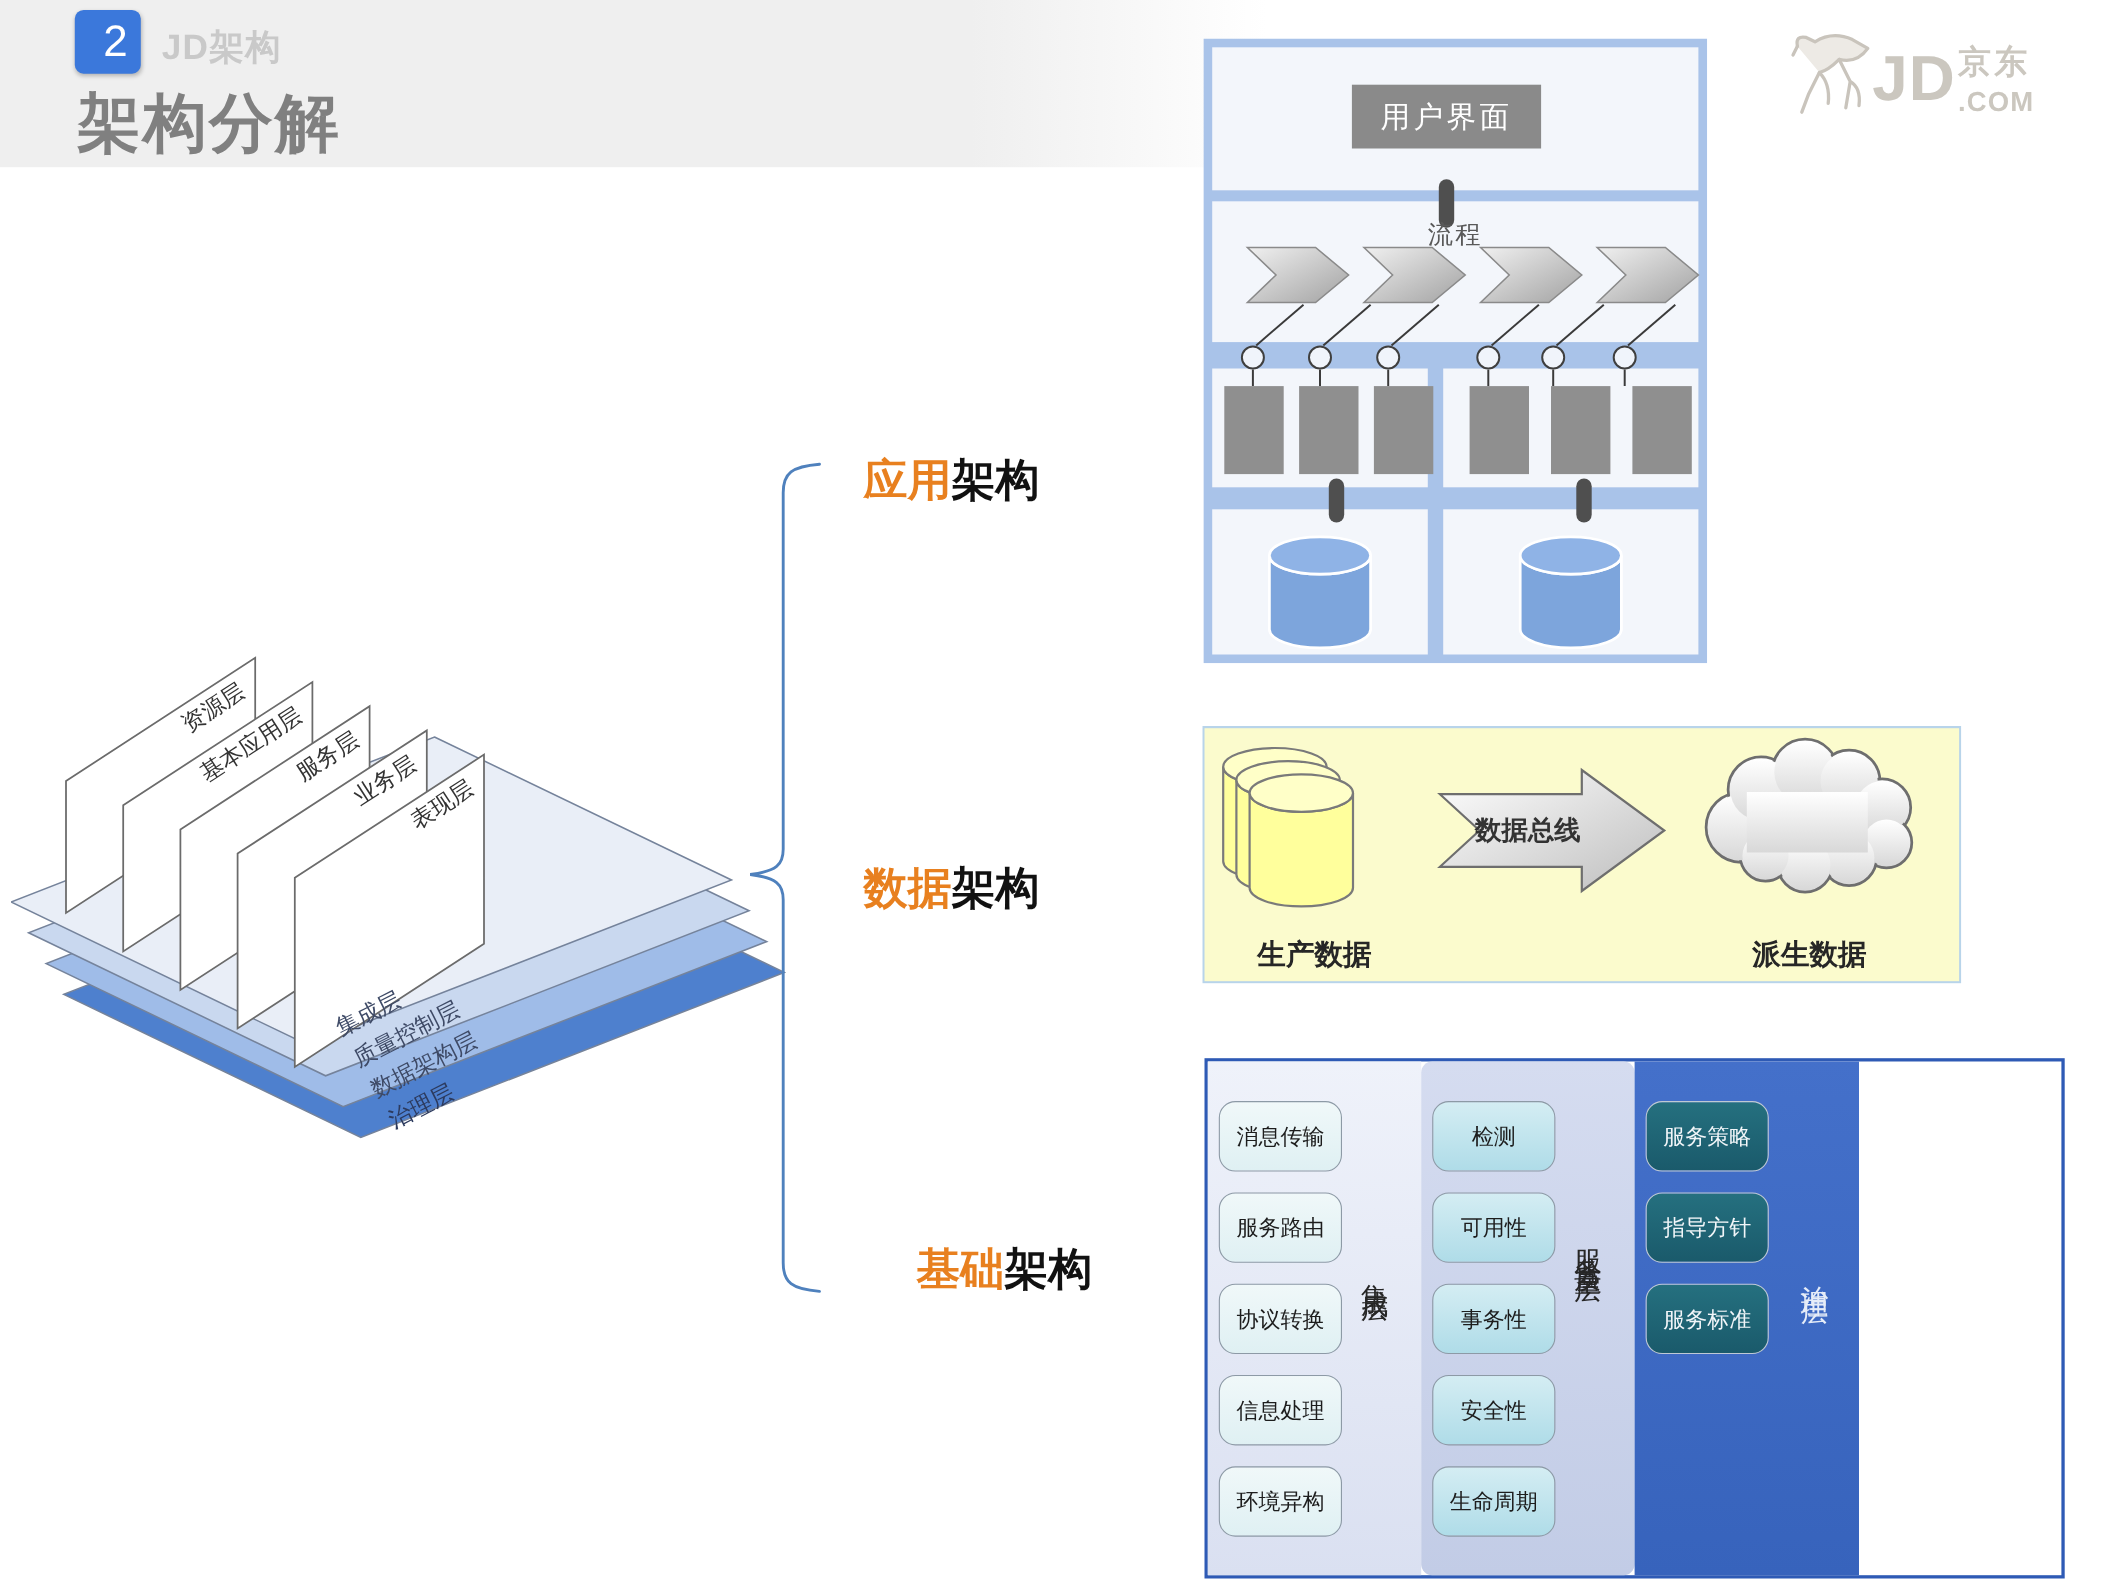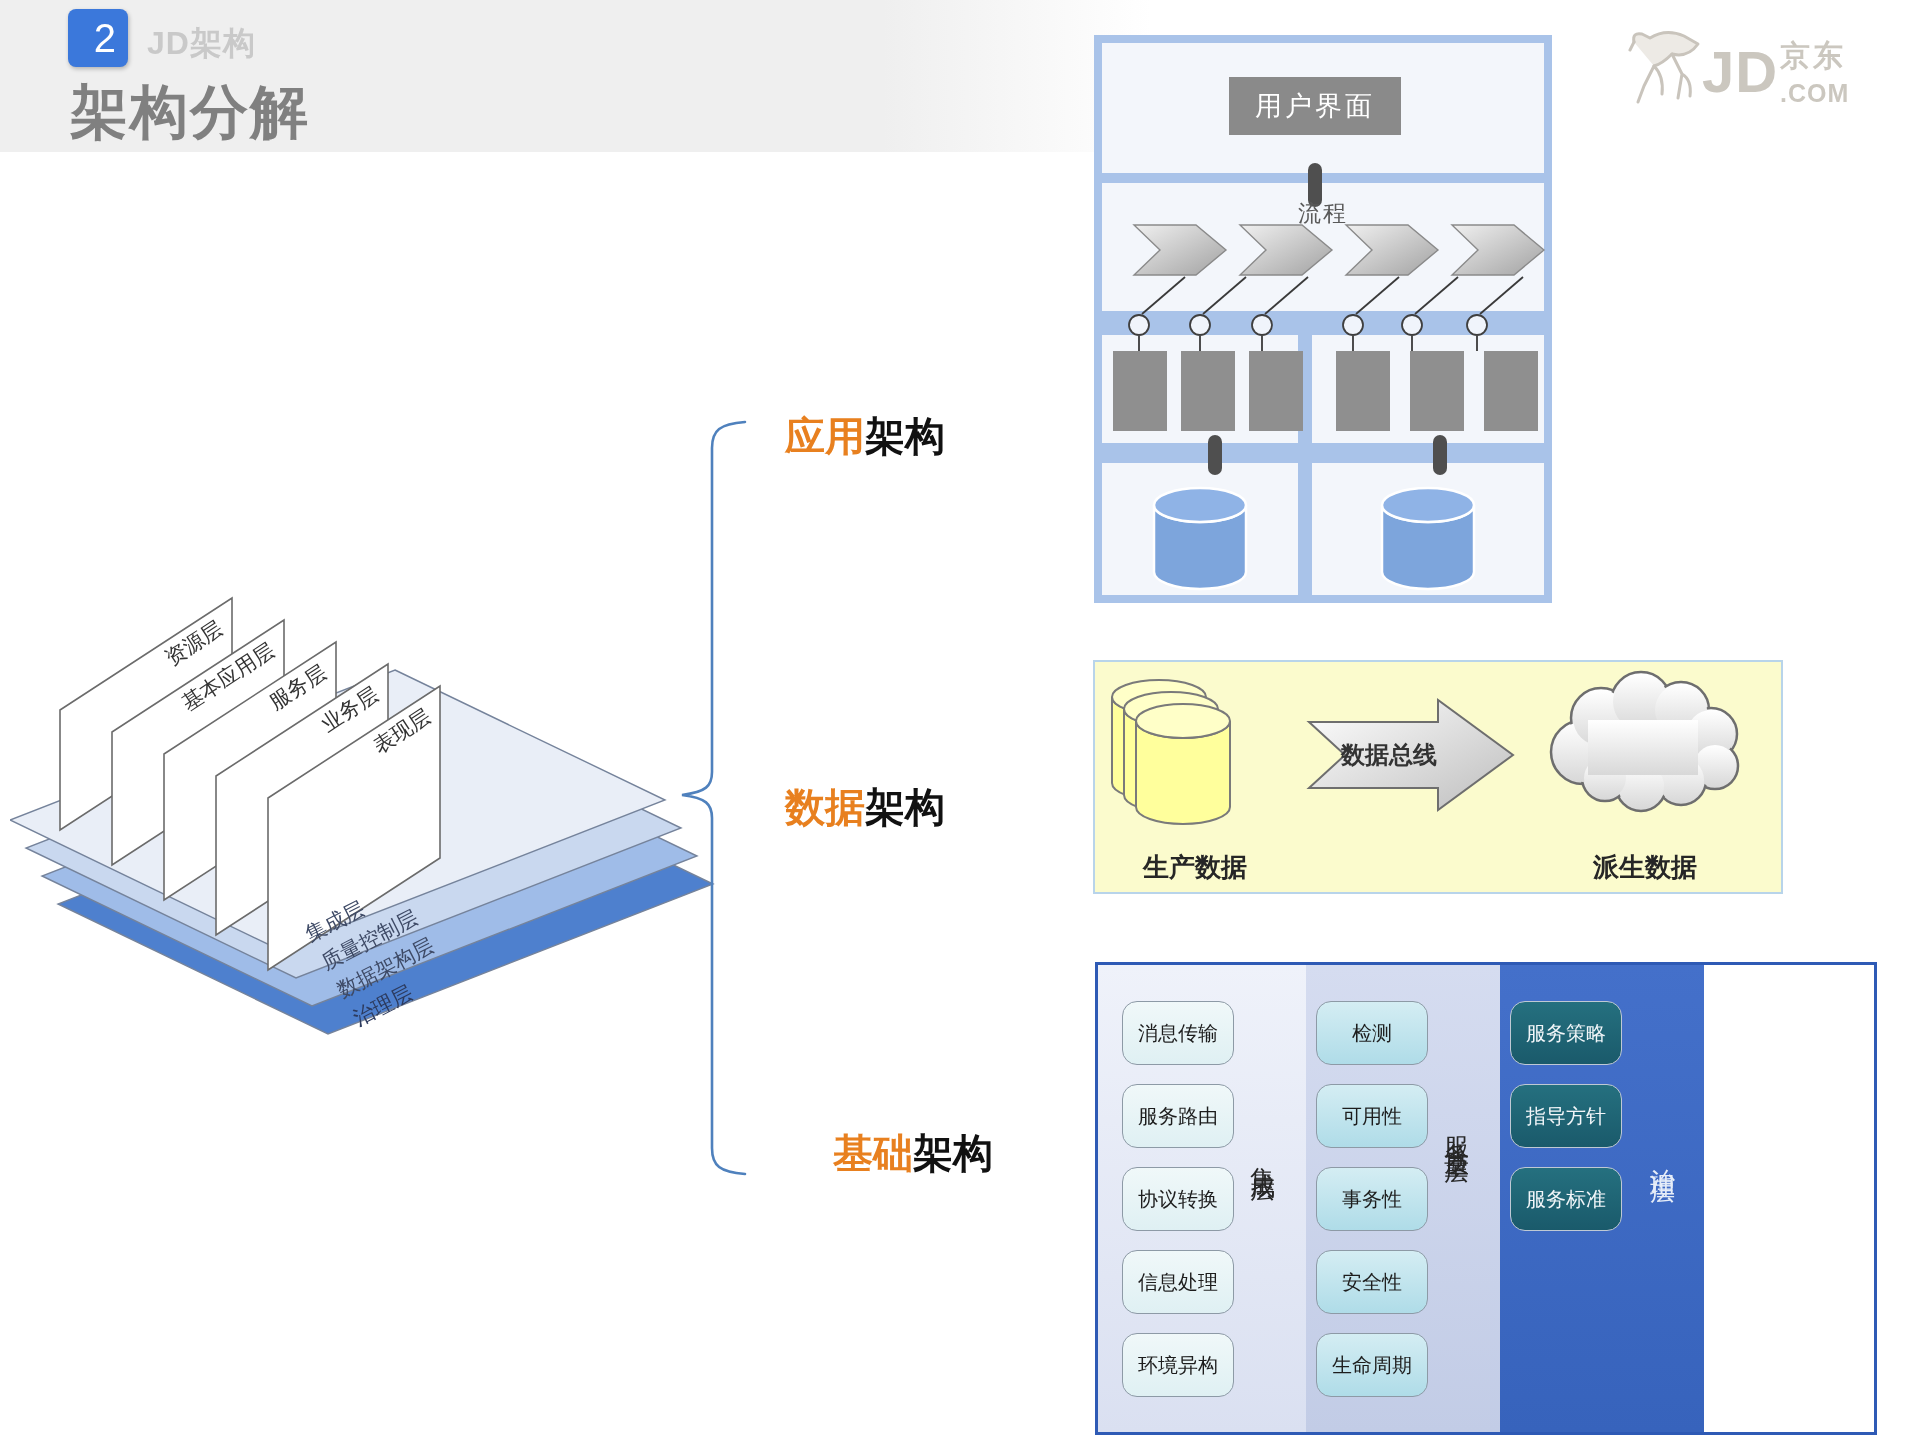--- a/index.html
+++ b/index.html
@@ -25,22 +25,22 @@
   .jd-logo .com{font-size:25px;font-weight:bold;letter-spacing:1px;margin-top:2px;}
 
   
   .brace-label{left:785px;font-size:40px;font-weight:bold;color:#111;white-space:nowrap;}
   .brace-label .hl{color:var(--accent-orange);}
 
   
   .infra{left:1095px;top:962px;width:782px;height:473px;border:3px solid var(--infra-border);
     box-sizing:border-box;display:flex;}
   .infra .col{position:relative;height:100%;}
-  .infra .col1{width:194px;background:linear-gradient(180deg,#EFF2FA,#DAE0F1);padding-left:14px;}
-  .infra .col2{width:194px;background:linear-gradient(180deg,#D5DCF0,#C2CCE6);}
+  .infra .col1{width:194px;background:linear-gradient(180deg,#EFF2FA,#DAE0F1);}
+  .infra .col2{width:194px;background:linear-gradient(180deg,#D5DCF0,#C2CCE6);border-radius:10px;}
   .infra .col3{width:194px;background:linear-gradient(180deg,#B0C1E8,#9BB1DF);}
   .infra .col4{width:204px;background:linear-gradient(180deg,#4470CA,#3763BC);}
   .pill{width:112px;height:64px;margin:0 0 19px 10px;border-radius:15px;
     display:flex;align-items:center;justify-content:center;font-size:20px;color:#1d1d1d;
     box-sizing:border-box;}
   .col .pill:first-of-type{margin-top:36px;}
   .col1 .pill{background:linear-gradient(180deg,#F0F8F9,#DFF0F3);border:1.5px solid #8D9AA6;}
   .col2 .pill{background:linear-gradient(180deg,#D4EDF3,#AFDCE8);border:1.5px solid #8D9AA6;}
   .col3 .pill{background:linear-gradient(180deg,#45BCD0,#2FA7BC);border:1.5px solid #CFD6DA;color:#0E2F38;}
   .col4 .pill{background:linear-gradient(180deg,#25707F,#1A5A6B);border:1.5px solid #BFC9D4;color:#F2F6F9;}

